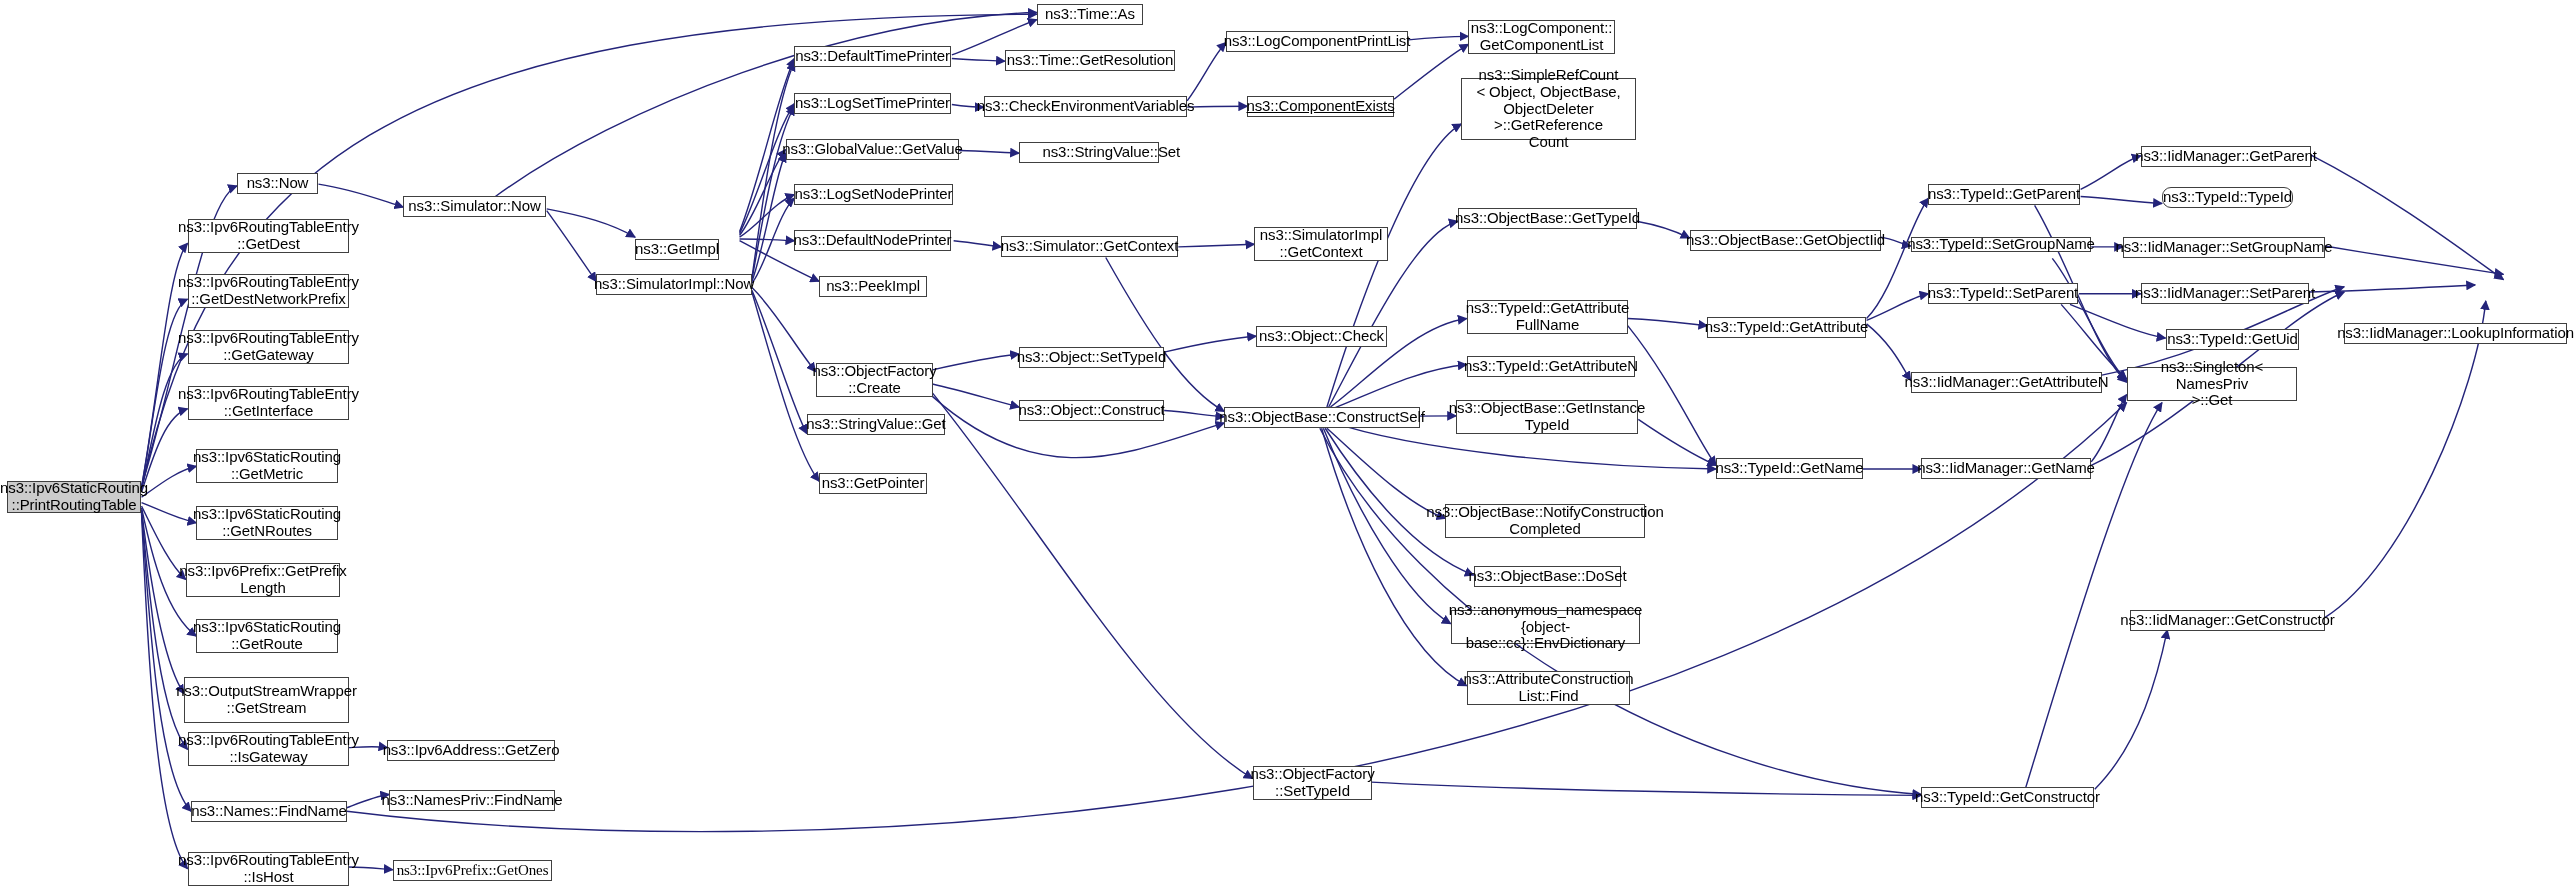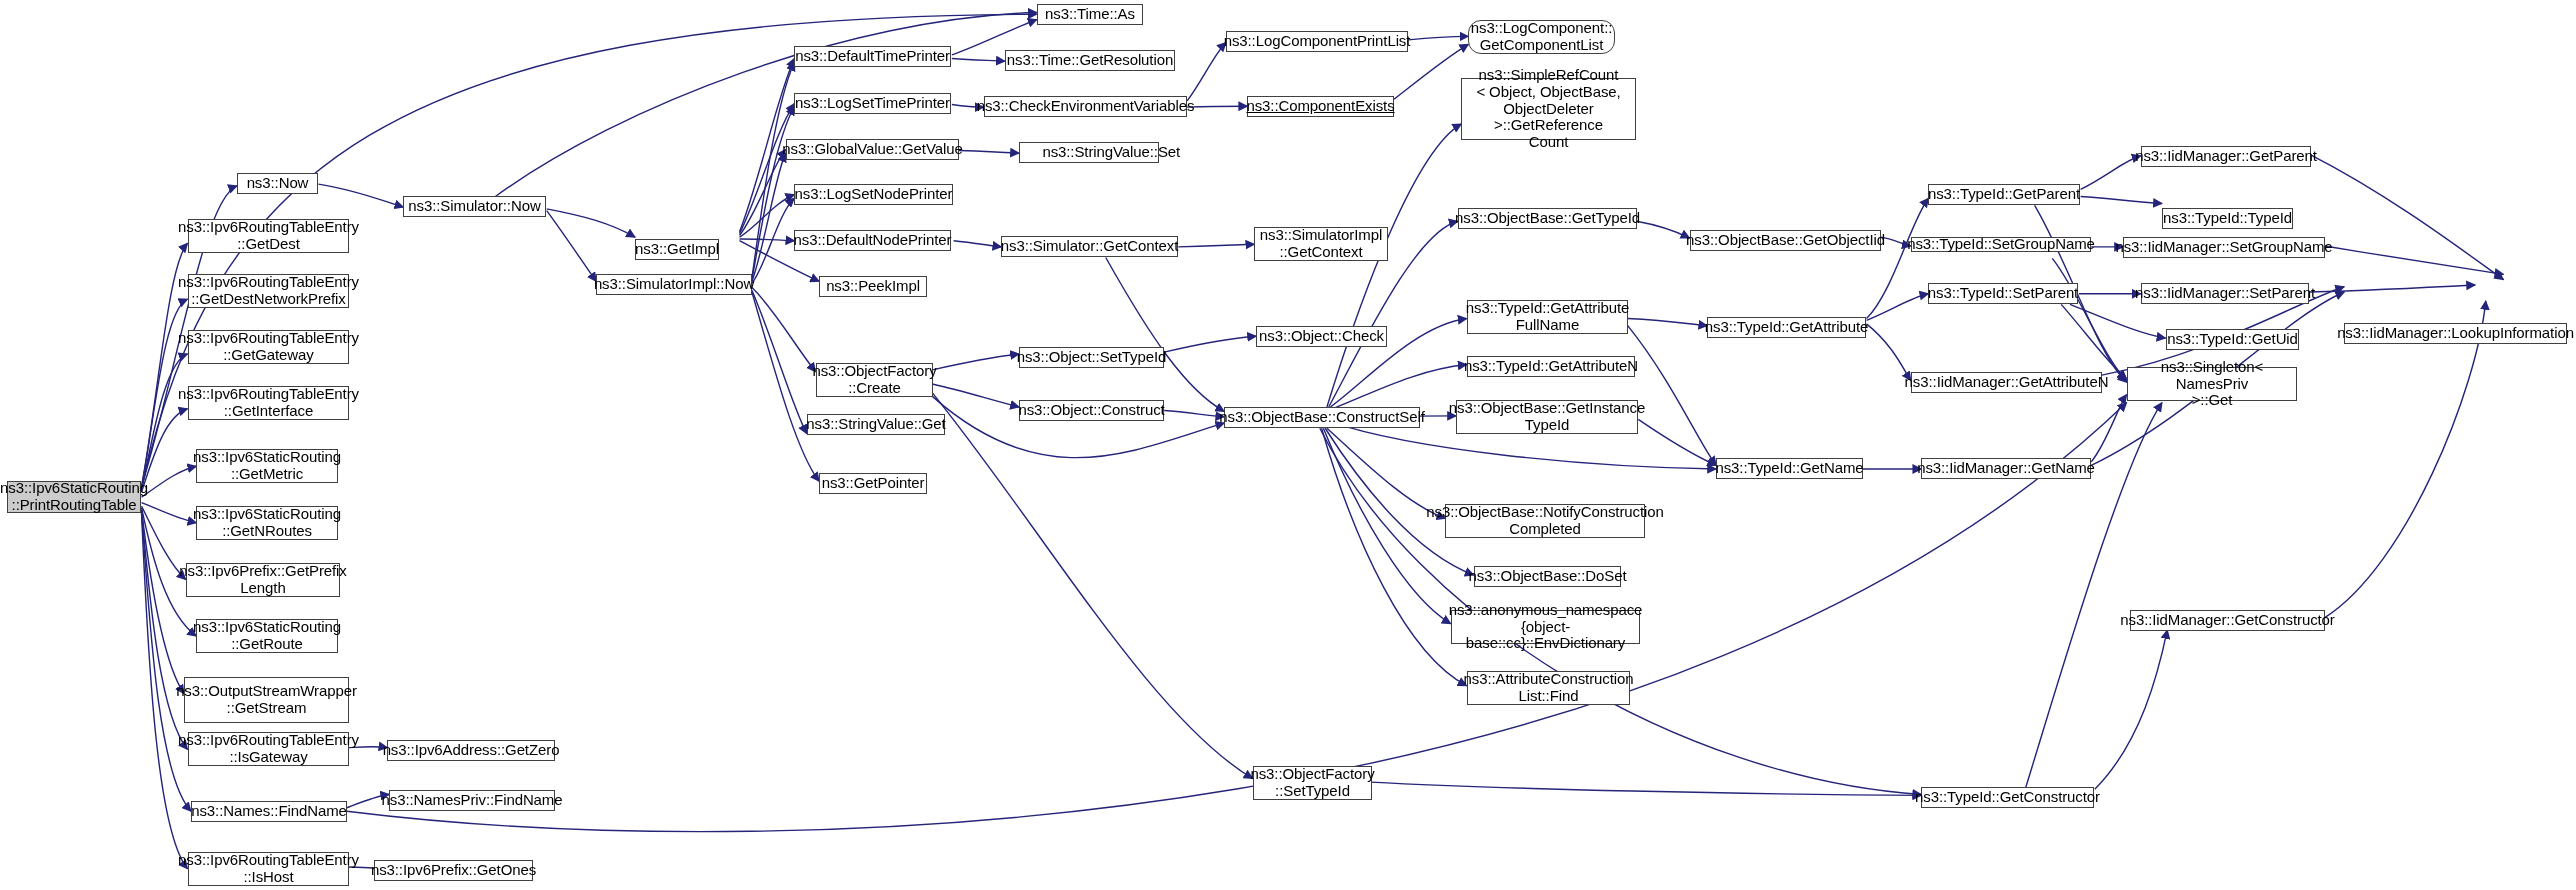--- a/index.html
+++ b/index.html
@@ -180,21 +180,21 @@
       <div class="node" style="left: 1019px; top: 142px; width: 140px; height: 21px; padding-left: 48px;">ns3::StringValue::Set</div>
       <div class="node" style="left: 1001px; top: 236px; width: 177px; height: 21px;">ns3::Simulator::GetContext</div>
       <div class="node" style="left: 1019px; top: 347px; width: 145px; height: 21px;">ns3::Object::SetTypeId</div>
       <div class="node" style="left: 1019px; top: 400px; width: 145px; height: 21px;">ns3::Object::Construct</div>
       <div class="node" style="left: 1226px; top: 31px; width: 182px; height: 21px;">ns3::LogComponentPrintList</div>
       <div class="node" style="left: 1247px; top: 96px; width: 147px; height: 21px; text-decoration: underline;">ns3::ComponentExists</div>
       <div class="node" style="left: 1254px; top: 227px; width: 134px; height: 34px;">ns3::SimulatorImpl
 ::GetContext</div>
       <div class="node" style="left: 1256px; top: 326px; width: 131px; height: 21px;">ns3::Object::Check</div>
       <div class="node" style="left: 1224px; top: 407px; width: 196px; height: 21px;">ns3::ObjectBase::ConstructSelf</div>
-      <div class="node" style="left: 1468px; top: 19.5px; width: 147px; height: 34px; border-radius: 13px;">ns3::LogComponent::
+      <div class="node" style="left: 1468px; top: 19.5px; width: 147px; height: 34px;">ns3::LogComponent::
 GetComponentList</div>
       <div class="node" style="left: 1461px; top: 78px; width: 175px; height: 62px;">ns3::SimpleRefCount
 &lt; Object, ObjectBase,
  ObjectDeleter &gt;::GetReference
 Count</div>
       <div class="node" style="left: 1458px; top: 208px; width: 179px; height: 21px;">ns3::ObjectBase::GetTypeId</div>
       <div class="node" style="left: 1467px; top: 300px; width: 161px; height: 34px;">ns3::TypeId::GetAttribute
 FullName</div>
       <div class="node" style="left: 1467px; top: 356px; width: 168px; height: 21px;">ns3::TypeId::GetAttributeN</div>
       <div class="node" style="left: 1456px; top: 400px; width: 182px; height: 34px;">ns3::ObjectBase::GetInstance
@@ -211,26 +211,26 @@
       <div class="node" style="left: 1690px; top: 230px; width: 191px; height: 21px;">ns3::ObjectBase::GetObjectIid</div>
       <div class="node" style="left: 1707px; top: 317px; width: 159px; height: 21px;">ns3::TypeId::GetAttribute</div>
       <div class="node" style="left: 1716px; top: 458px; width: 147px; height: 21px;">ns3::TypeId::GetName</div>
       <div class="node" style="left: 1928px; top: 184px; width: 152px; height: 21px;">ns3::TypeId::GetParent</div>
       <div class="node" style="left: 1911px; top: 237px; width: 180px; height: 15px;">ns3::TypeId::SetGroupName</div>
       <div class="node" style="left: 1928px; top: 283px; width: 150px; height: 21px;">ns3::TypeId::SetParent</div>
       <div class="node" style="left: 1911px; top: 372px; width: 191px; height: 21px;">ns3::IidManager::GetAttributeN</div>
       <div class="node" style="left: 1921px; top: 458px; width: 170px; height: 21px;">ns3::IidManager::GetName</div>
       <div class="node" style="left: 1921px; top: 787px; width: 173px; height: 21px;">ns3::TypeId::GetConstructor</div>
       <div class="node" style="left: 2141px; top: 146px; width: 170px; height: 21px;">ns3::IidManager::GetParent</div>
-      <div class="node" style="left: 2162px; top: 208px; width: 131px; height: 21px;">ns3::TypeId::TypeId</div>
+      <div class="node" style="left: 2162px; top: 187px; width: 131px; height: 21px; border-radius: 9px;">ns3::TypeId::TypeId</div>
       <div class="node" style="left: 2123px; top: 237px; width: 202px; height: 21px;">ns3::IidManager::SetGroupName</div>
       <div class="node" style="left: 2141px; top: 283px; width: 168px; height: 21px;">ns3::IidManager::SetParent</div>
       <div class="node" style="left: 2166px; top: 329px; width: 133px; height: 21px;">ns3::TypeId::GetUid</div>
       <div class="node" style="left: 2127px; top: 367px; width: 170px; height: 34px;">ns3::Singleton&lt; NamesPriv
 &gt;::Get</div>
       <div class="node" style="left: 2130px; top: 610px; width: 195px; height: 21px;">ns3::IidManager::GetConstructor</div>
       <div class="node" style="left: 2344px; top: 278px; width: 223px; height: 21px; margin-top: 45px;">ns3::IidManager::LookupInformation</div>
       <div class="node" style="left: 387px; top: 740px; width: 168px; height: 21px;">ns3::Ipv6Address::GetZero</div>
       <div class="node" style="left: 389px; top: 790px; width: 166px; height: 21px;">ns3::NamesPriv::FindName</div>
-      <div class="node" style="left: 374px; top: 860px; width: 159px; height: 21px;">ns3::Ipv6Prefix::GetOnes</div>
+      <div class="node" style="left: 393px; top: 860px; width: 159px; height: 21px; font-family: Liberation Serif, serif;">ns3::Ipv6Prefix::GetOnes</div>
     </div>
 </div>
 
 
 </body></html>

